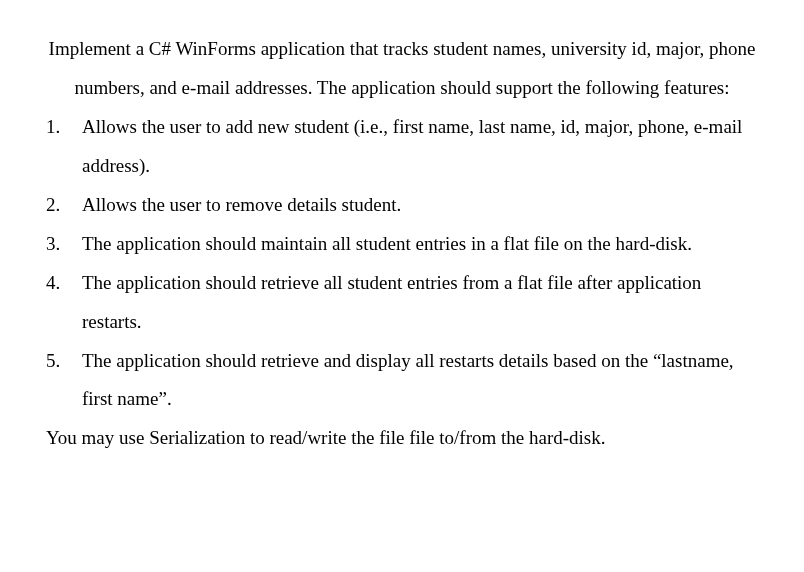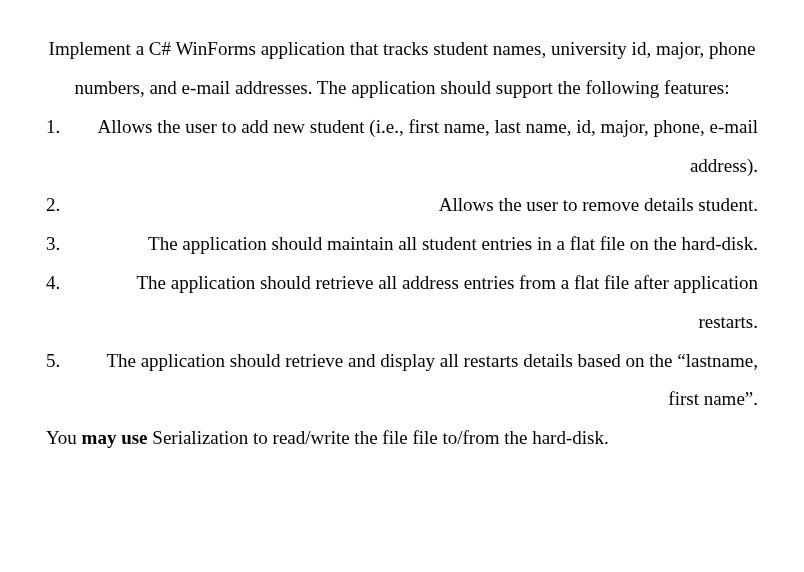--- a/index.html
+++ b/index.html
@@ -22,42 +22,41 @@
     }
     ol {
       list-style: none;
       counter-reset: item;
       padding-left: 0;
     }
     ol li {
       counter-increment: item;
       padding-left: 36px;
       position: relative;
-      text-align: right;
     }
     ol li::before {
       content: counter(item) ".";
       position: absolute;
       left: 0;
     }
     .closing {
       margin-top: 0;
     }
     .bold {
-      font-weight: bold;
+      font-weight: normal;
     }
   </style>
 </head>
 <body>
 
 <p class="intro">Implement a C# WinForms application that tracks student names, university id, major, phone numbers, and e-mail addresses. The application should support the following features:</p>
 
 <ol>
   <li>Allows the user to add new student (i.e., first name, last name, id, major, phone, e-mail address).</li>
   <li>Allows the user to remove details student.</li>
   <li>The application should maintain all student entries in a flat file on the hard-disk.</li>
-  <li>The application should retrieve all address entries from a flat file after application restarts.</li>
+  <li>The application should retrieve all student entries from a flat file after application restarts.</li>
   <li>The application should retrieve and display all restarts details based on the “lastname, first name”.</li>
 </ol>
 
 <p class="closing">
   <span>You </span><span class="bold">may use</span><span> Serialization to read/write the file file to/from the hard-disk.</span>
 </p>
 
 </body></html>

